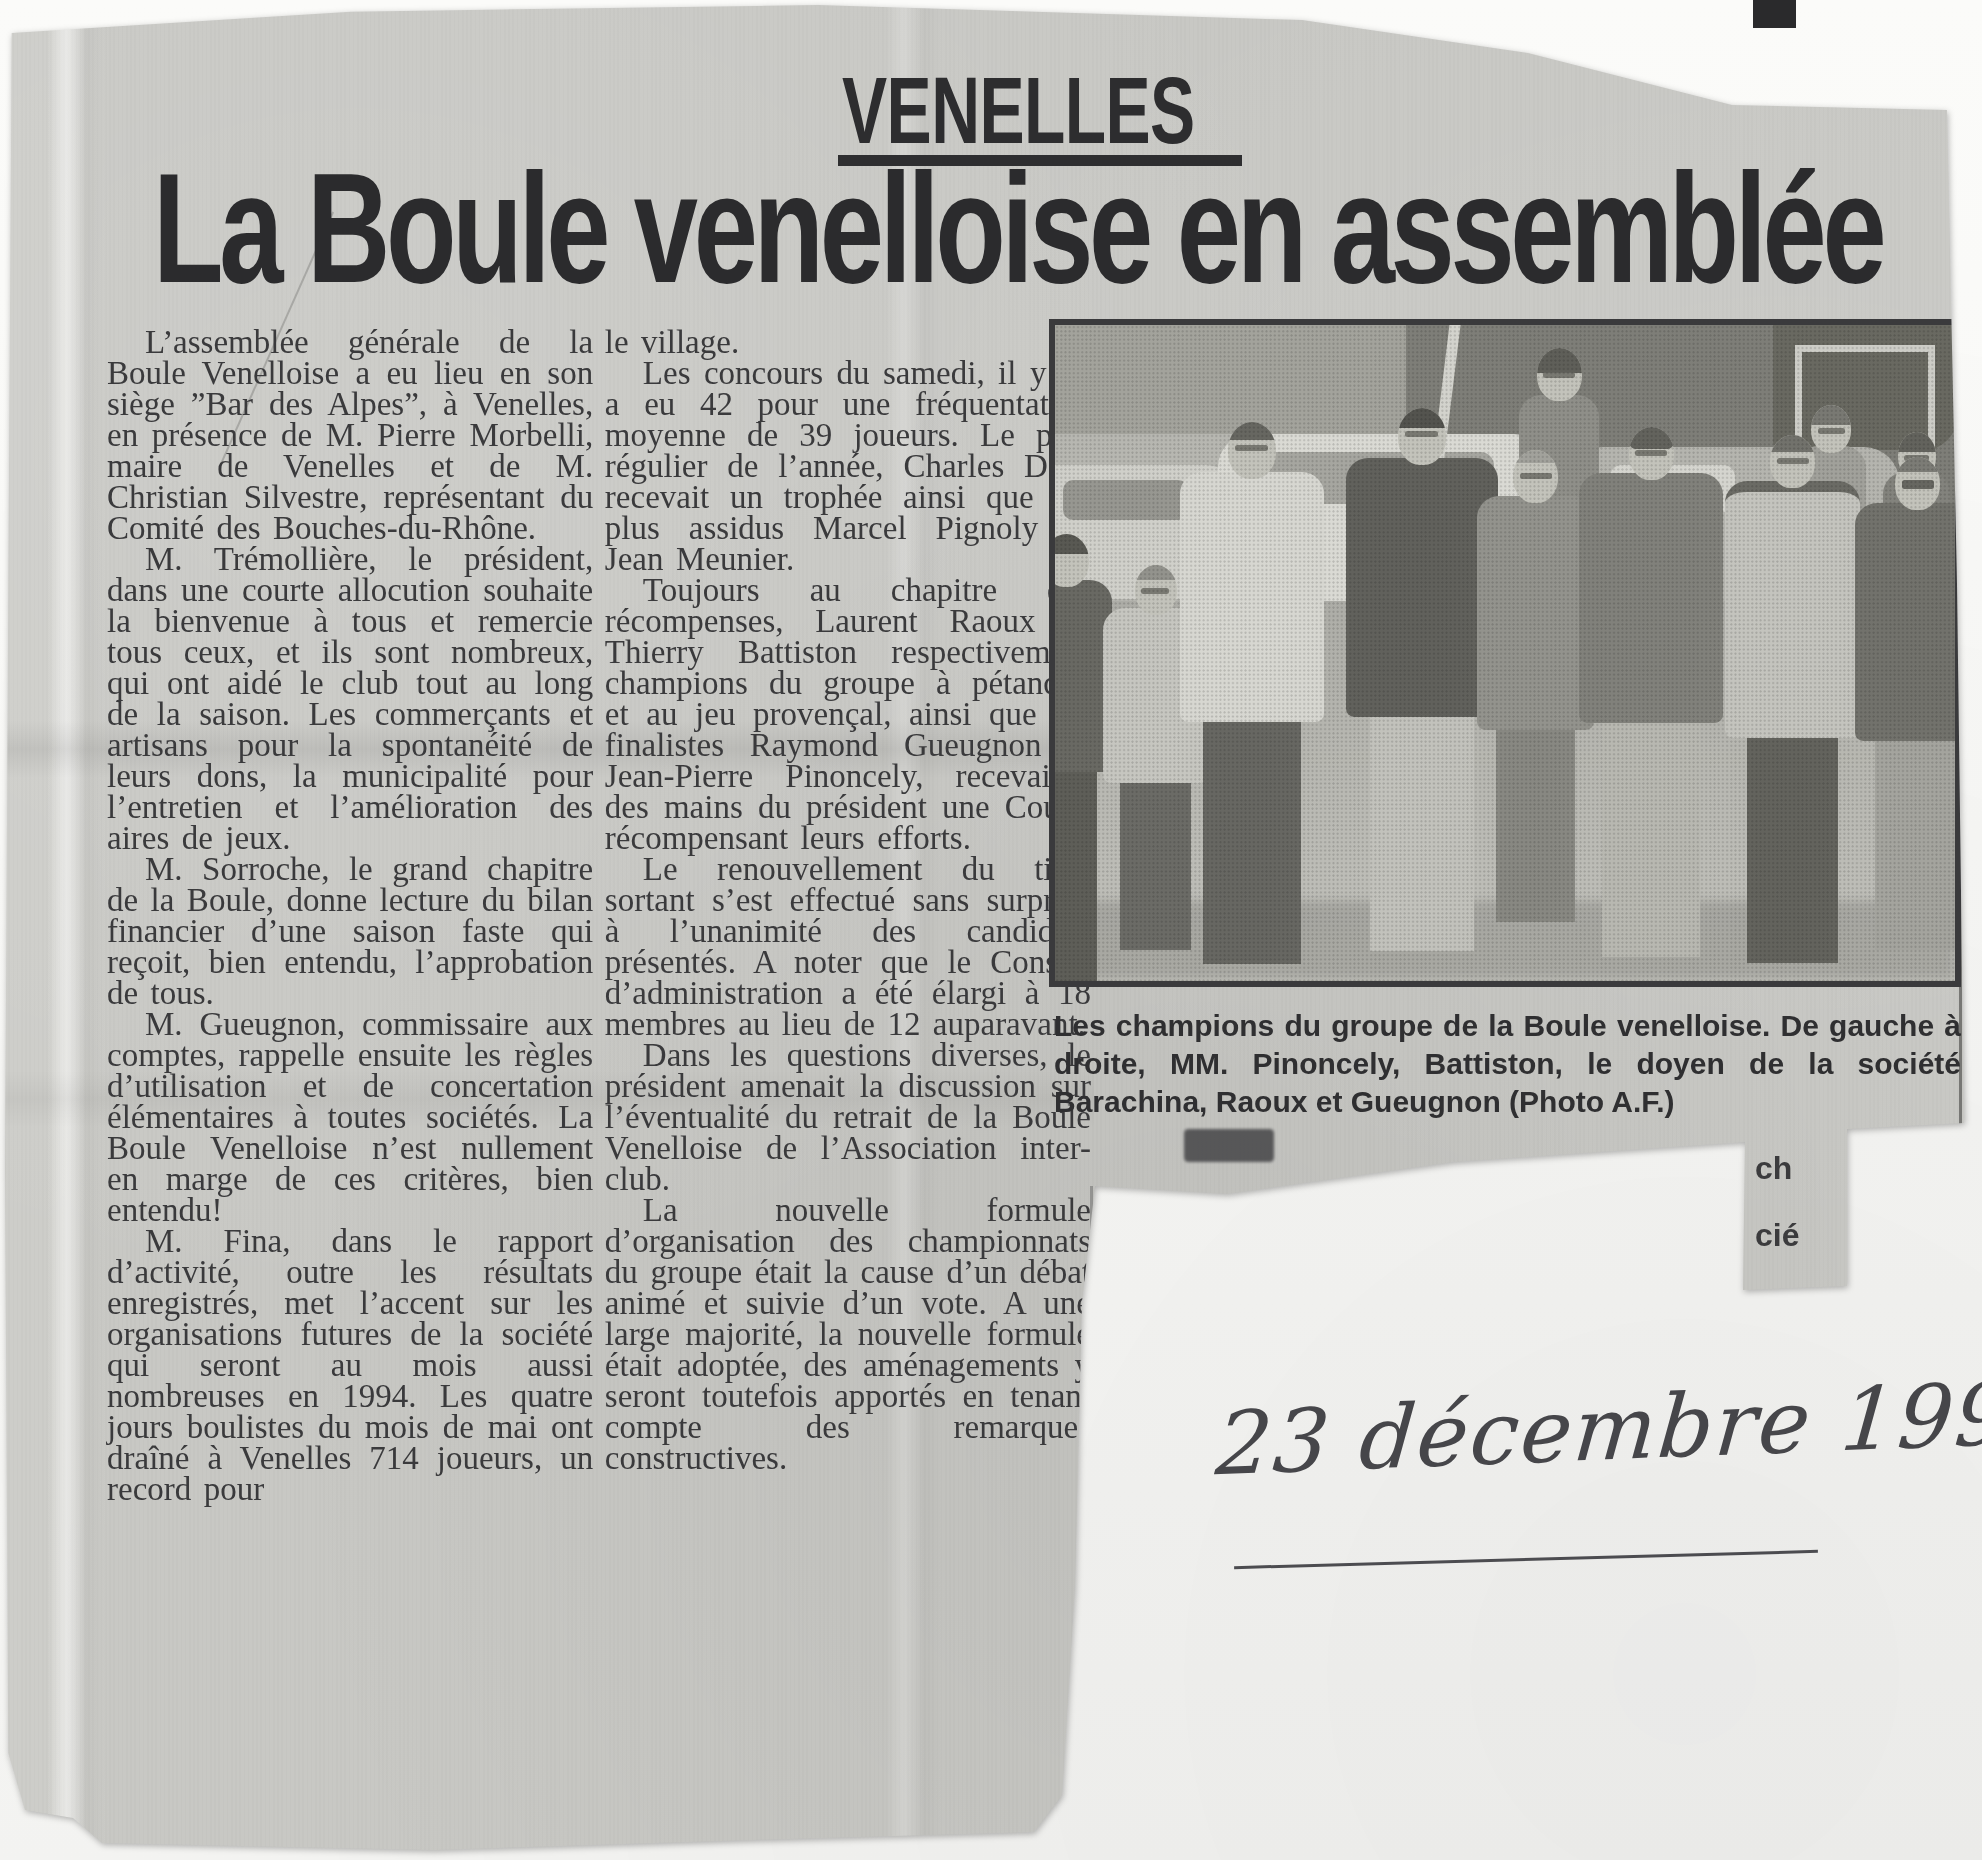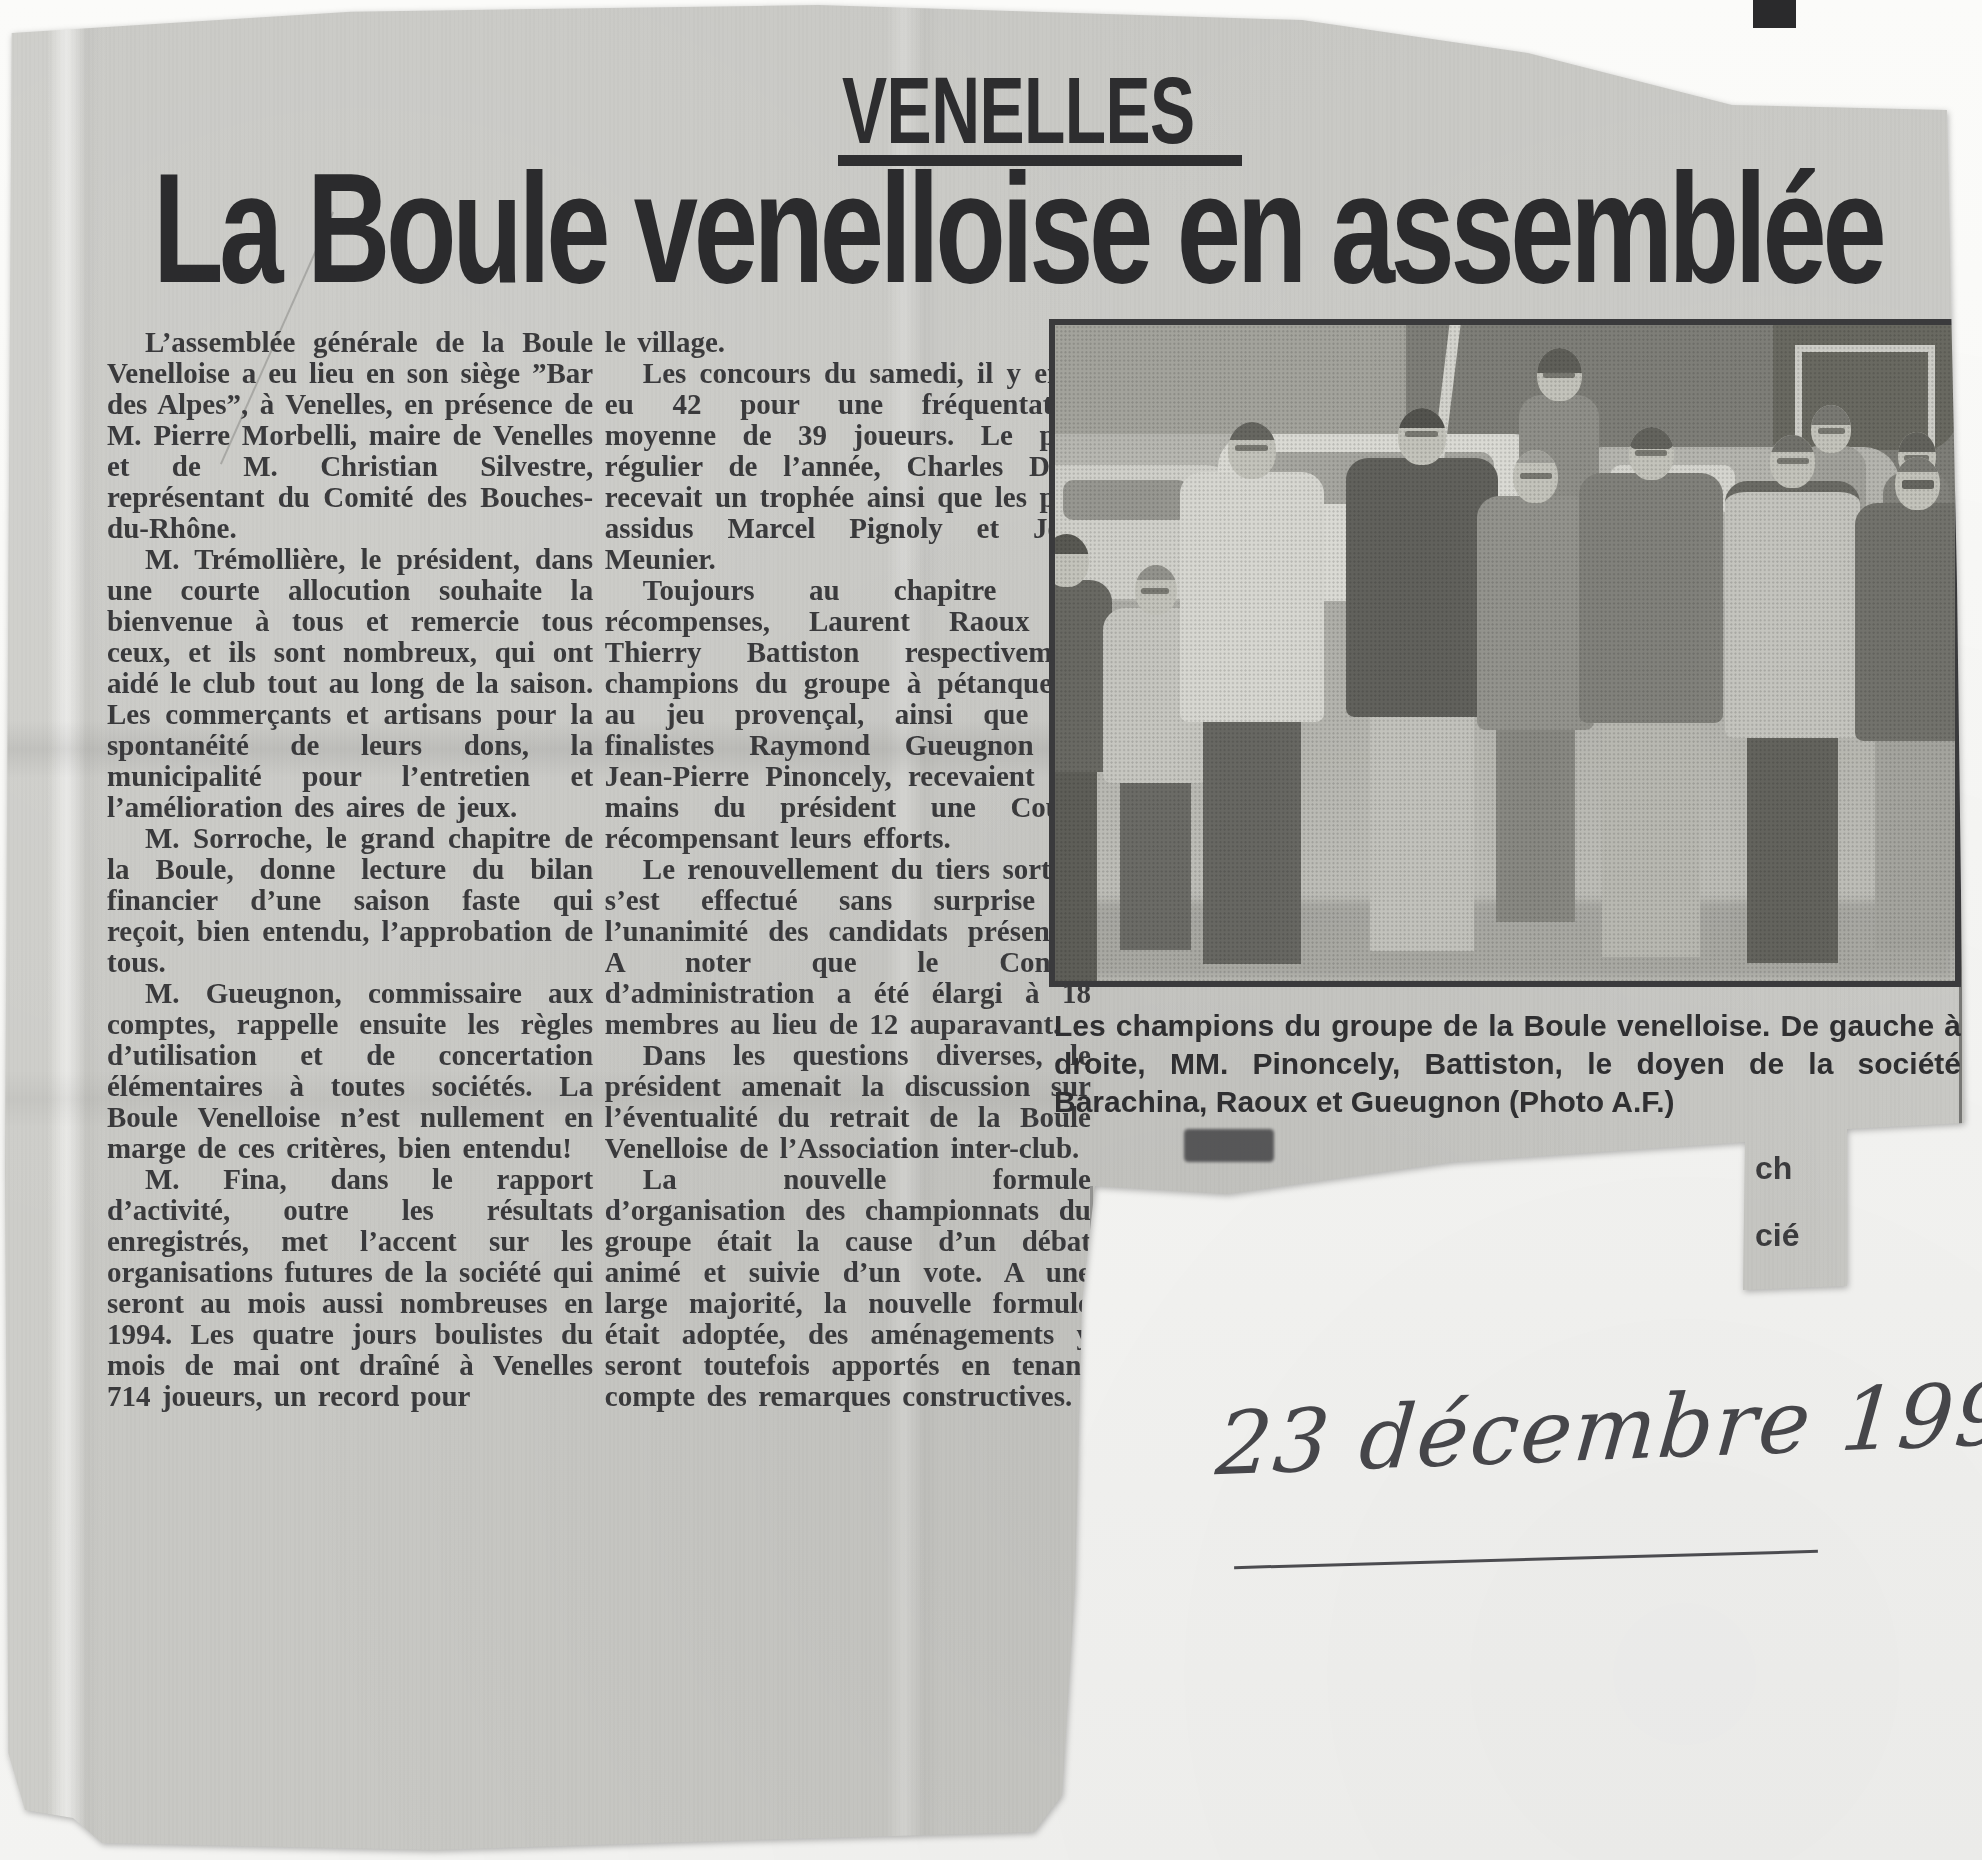--- a/index.html
+++ b/index.html
@@ -54,22 +54,22 @@
     left:153px;top:140px;width:2421px;
     font-family:"Liberation Sans", sans-serif;font-weight:700;
     font-size:155px;letter-spacing:-5.8px;color:#2b2b2d;
     transform:scaleX(0.745);transform-origin:left top;white-space:nowrap;
   }
 
   
   #columns{
     left:107px;top:327px;width:984px;height:1511px;
     column-count:2;column-gap:11.7px;
-    font-size:29px;line-height:31px;color:#3a3a3c;
-    text-align:justify;word-spacing:4.2px;font-weight:bold;
+    font-size:33px;line-height:31px;color:#3a3a3c;
+    text-align:justify;word-spacing:4.2px;
   }
   #columns p{margin:0;text-indent:38px;}
   #columns p.no-indent{text-indent:0;}
 
   
   #photo{
     left:1049px;top:319px;width:912px;height:668px;
     border:6.7px solid #3a3a3c;box-sizing:border-box;background:#b4b4ae;
   }
   #scene{position:relative;width:100%;height:100%;overflow:hidden;}

